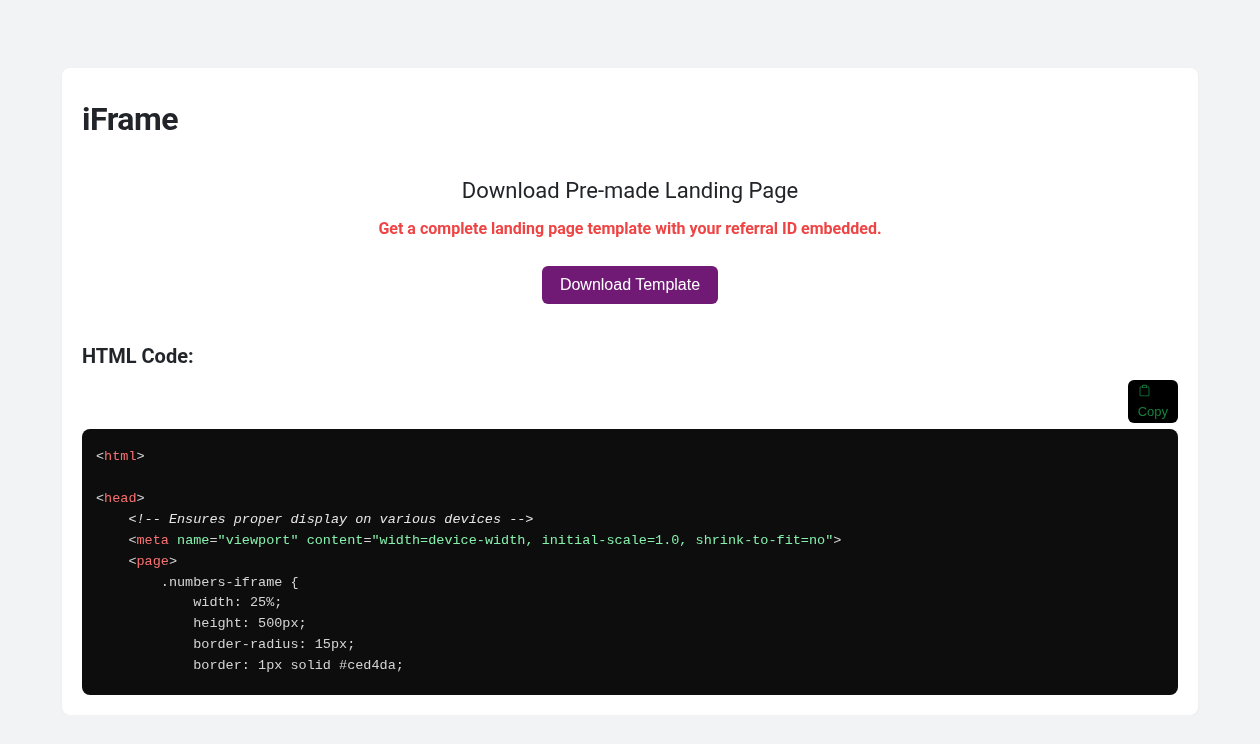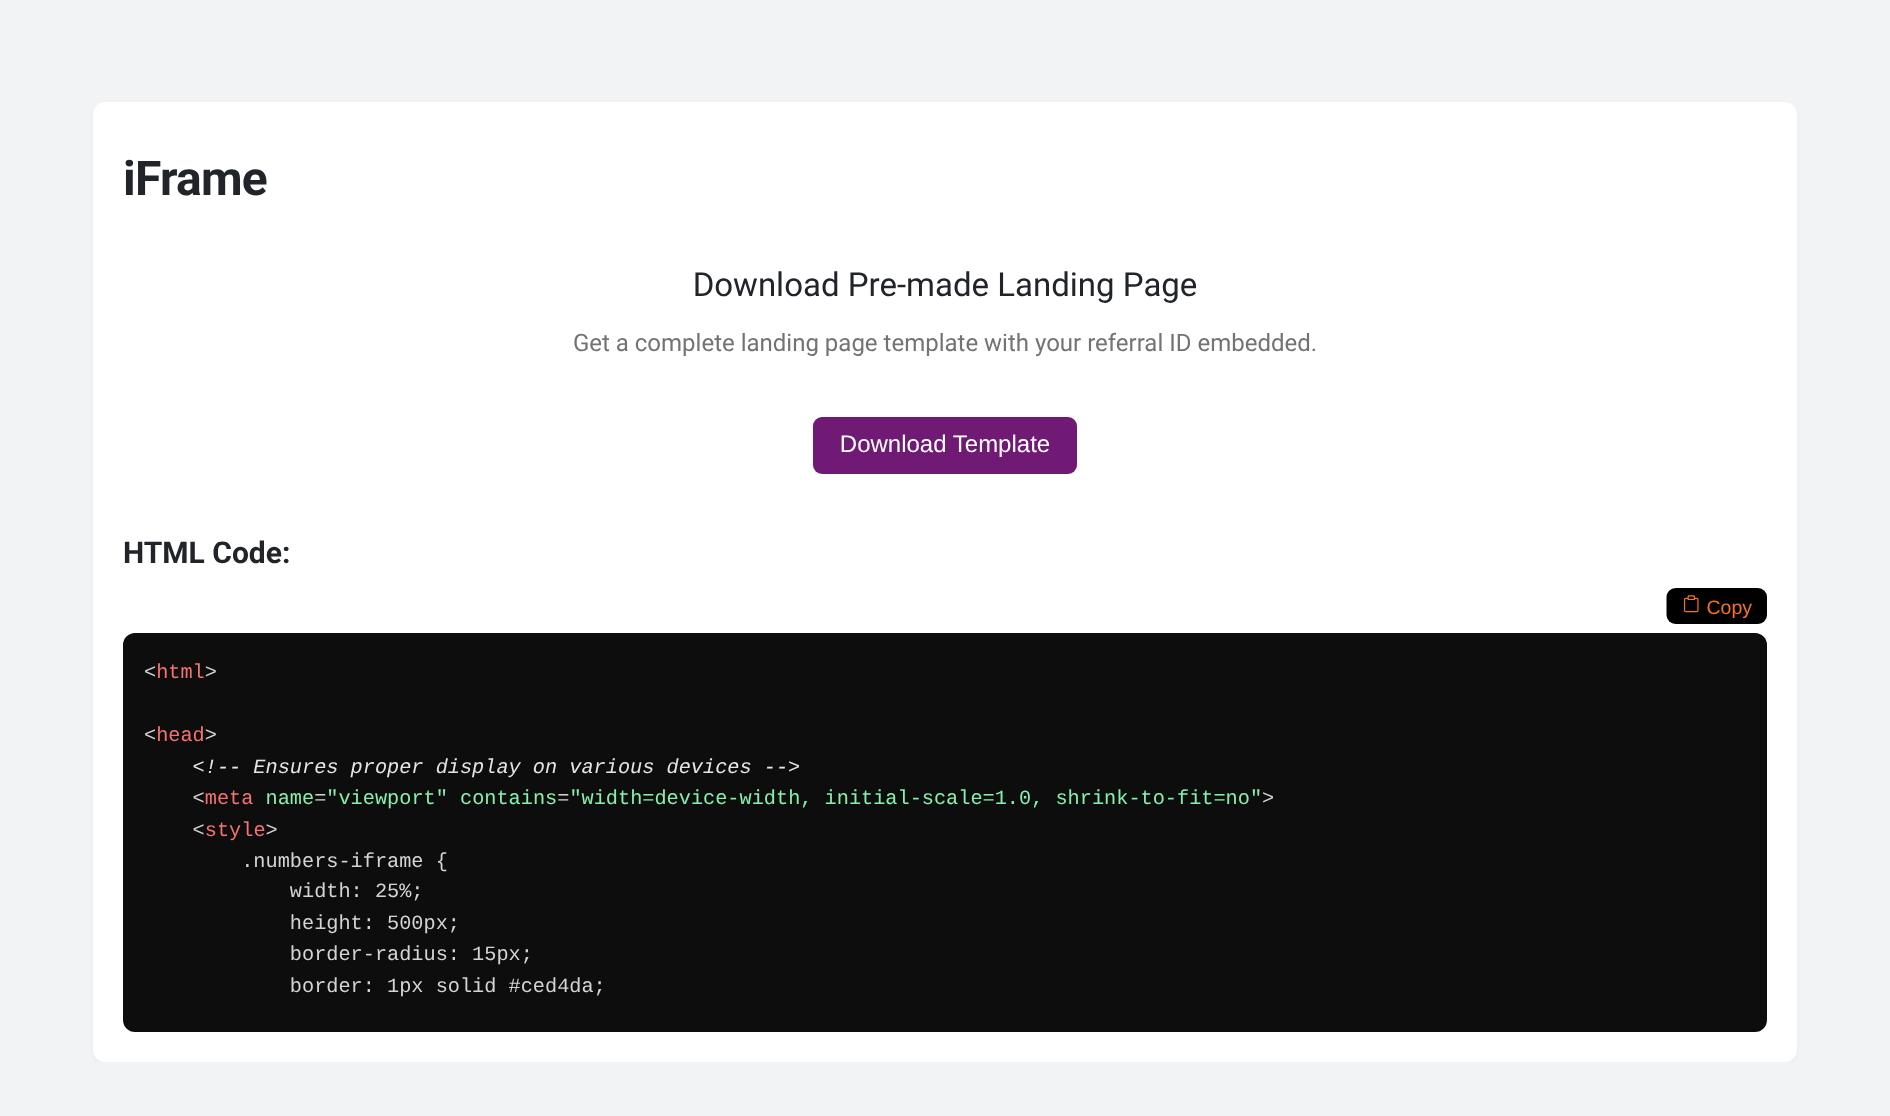--- a/index.html
+++ b/index.html
@@ -37,22 +37,23 @@
     margin-bottom: 40px;
   }
   .download-section h2.sub-title {
     font-size: 22px;
     font-weight: 400;
     margin: 0 0 16px 0;
     color: #212529;
   }
   .download-section p.sub-desc {
     font-size: 16px;
-    color: #737373;
-    margin: 0 0 40px 0;
+    color: #ef4444;
+    margin: 0 0 28px 0;
+    font-weight: bold;
   }
   .btn-download {
     display: inline-block;
     background: #701a75;
     color: #ffffff;
     font-size: 16px;
     font-weight: 500;
     padding: 10px 18px;
     border: none;
     border-radius: 6px;
@@ -63,30 +64,31 @@
     font-weight: 700;
     margin: 0 0 12px 0;
     color: #212529;
   }
   .copy-row {
     text-align: right;
     margin-bottom: 6px;
   }
   .btn-copy {
     display: inline-flex;
-    align-items: flex-end;
+    align-items: flex-start;
     gap: 4px;
     background: #000000;
-    color: #f97316;
+    color: #15803d;
     font-size: 13px;
     font-weight: 500;
     padding: 4px 10px;
     border: none;
     border-radius: 6px;
     cursor: pointer;
+    flex-direction: column;
   }
   .btn-copy svg { width: 13px; height: 13px; }
   .code-block {
     background: #0d0d0d;
     color: #d4d4d4;
     border-radius: 8px;
     padding: 18px 14px;
     font-family: "SFMono-Regular", Consolas, "Liberation Mono", Menlo, monospace;
     font-size: 13.5px;
     line-height: 1.55;
@@ -125,22 +127,22 @@
           </svg>
         </span>
         <span>Copy</span>
       </button>
     </div>
 
     <div class="code-block"><span class="tok-punc">&lt;</span><span class="tok-tag">html</span><span class="tok-punc">&gt;</span>
 
 <span class="tok-punc">&lt;</span><span class="tok-tag">head</span><span class="tok-punc">&gt;</span>
     <span class="tok-comment">&lt;!-- Ensures proper display on various devices --&gt;</span>
-    <span class="tok-punc">&lt;</span><span class="tok-tag">meta</span><span> </span><span class="tok-attr">name</span><span class="tok-punc">=</span><span class="tok-str">"viewport"</span><span> </span><span class="tok-attr">contains</span><span class="tok-punc">=</span><span class="tok-str">"width=device-width, initial-scale=1.0, shrink-to-fit=no"</span><span class="tok-punc">&gt;</span>
-    <span class="tok-punc">&lt;</span><span class="tok-tag">style</span><span class="tok-punc">&gt;</span>
+    <span class="tok-punc">&lt;</span><span class="tok-tag">meta</span><span> </span><span class="tok-attr">name</span><span class="tok-punc">=</span><span class="tok-str">"viewport"</span><span> </span><span class="tok-attr">content</span><span class="tok-punc">=</span><span class="tok-str">"width=device-width, initial-scale=1.0, shrink-to-fit=no"</span><span class="tok-punc">&gt;</span>
+    <span class="tok-punc">&lt;</span><span class="tok-tag">page</span><span class="tok-punc">&gt;</span>
 <span class="tok-css">        .numbers-iframe {</span>
 <span class="tok-css">            width: 25%;</span>
 <span class="tok-css">            height: 500px;</span>
 <span class="tok-css">            border-radius: 15px;</span>
 <span class="tok-css">            border: 1px solid #ced4da;</span></div>
 
   </div>
 </div>
 
 </body></html>

